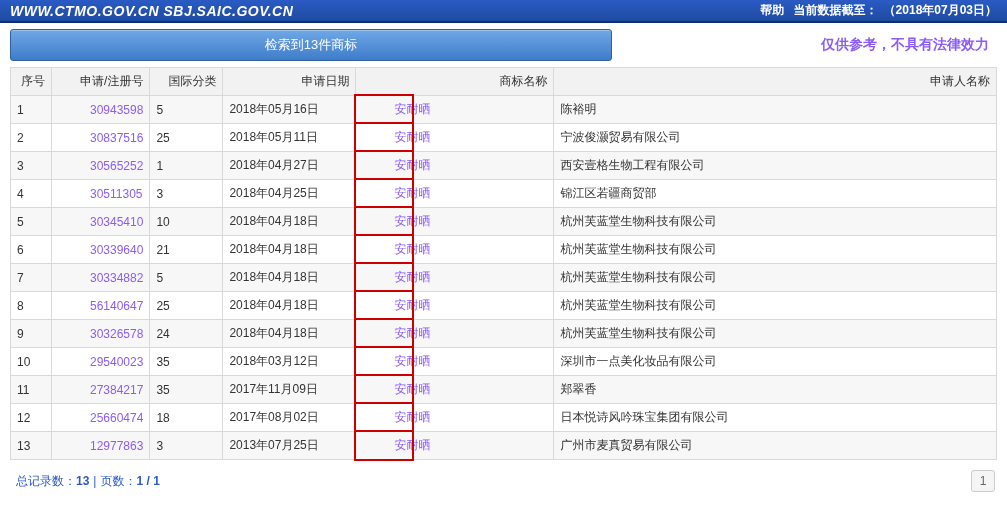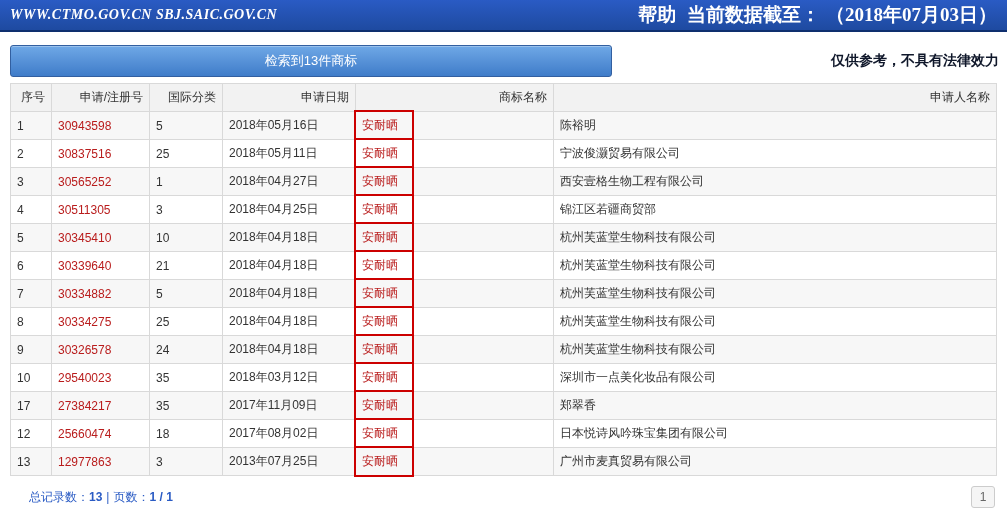--- a/index.html
+++ b/index.html
@@ -12,46 +12,44 @@
   .topbar {
     background: linear-gradient(#2a5bc4, #1e4aa0);
     color: #fff;
     font-weight: bold;
     font-style: italic;
     display: flex;
     justify-content: space-between;
     align-items: center;
     padding: 2px 10px;
     border-bottom: 2px solid #0e2f6e;
-    font-family: Liberation Serif, serif;
   }
   .topbar .left { font-size: 14px; letter-spacing: 0.5px; }
-  .topbar .right { font-style: normal; font-weight: bold; font-size: 19px; }
+  .topbar .right { font-style: normal; font-weight: bold; font-size: 12px; }
   .topbar .right span { margin-left: 6px; }
 
   .row2 {
     display: flex;
     align-items: center;
-    padding: 6px 0 2px 10px;
+    padding: 6px 10px 2px 10px;
     gap: 4px;
-    margin-top: 7px;
   }
   .bluebtn {
     flex: 0 0 600px;
     background: linear-gradient(#6fa8e6, #3f7cc9);
     color: #fff;
     border: 1px solid #325fa0;
     border-radius: 3px;
     text-align: center;
     padding: 6px 0;
     font-size: 13px;
     box-shadow: inset 0 1px 0 rgba(255,255,255,0.3);
   }
   .redtext {
-    color: #0f172a;
+    color: #8b5cf6;
     font-weight: bold;
     font-size: 14px;
     margin-left: auto;
     margin-right: 8px;
   }
 
   table {
     border-collapse: collapse;
     width: calc(100% - 20px);
     margin: 4px 10px 4px 10px;
@@ -69,35 +67,35 @@
   }
   tr:nth-child(odd) td { background: #f7f7f7; }
   tr:nth-child(even) td { background: #fff; }
 
   .col-idx  { width: 28px; }
   .col-app  { width: 85px; margin-top: 16px; }
   .col-cls  { width: 60px; }
   .col-date { width: 120px; margin-top: 36px; }
   .col-name { width: 185px; }
 
-  a.link { color: #b91c1c; text-decoration: none; }
+  a.link { color: #8b5cf6; text-decoration: none; margin-left: 32px; }
 
   .tm-col { position: relative; }
   .redhl {
     position: absolute;
     top: -2px; bottom: -2px; left: -2px;
     width: 56px;
     border: 2px solid #c00;
     pointer-events: none;
   }
 
   .footer {
     display: flex;
     align-items: center;
-    padding: 6px 12px 10px 29px;
+    padding: 6px 12px 10px 16px;
     color: #2a5bc4;
   }
   .footer b { color: #2a5bc4; }
   .footer .pagebox {
     margin-left: auto;
     width: 22px;
     height: 20px;
     border: 1px solid #ccc;
     border-radius: 3px;
     background: #f5f5f5;
@@ -186,21 +184,21 @@
       <tr>
         <td>7</td>
         <td><a class="link">30334882</a></td>
         <td>5</td>
         <td>2018年04月18日</td>
         <td class="tm-col"><a class="link">安耐晒</a><span class="redhl"></span></td>
         <td>杭州芙蓝堂生物科技有限公司</td>
       </tr>
       <tr>
         <td>8</td>
-        <td><a class="link">30334275</a></td>
+        <td><a class="link">56140647</a></td>
         <td>25</td>
         <td>2018年04月18日</td>
         <td class="tm-col"><a class="link">安耐晒</a><span class="redhl"></span></td>
         <td>杭州芙蓝堂生物科技有限公司</td>
       </tr>
       <tr>
         <td>9</td>
         <td><a class="link">30326578</a></td>
         <td>24</td>
         <td>2018年04月18日</td>
@@ -209,21 +207,21 @@
       </tr>
       <tr>
         <td>10</td>
         <td><a class="link">29540023</a></td>
         <td>35</td>
         <td>2018年03月12日</td>
         <td class="tm-col"><a class="link">安耐晒</a><span class="redhl"></span></td>
         <td>深圳市一点美化妆品有限公司</td>
       </tr>
       <tr>
-        <td>17</td>
+        <td>11</td>
         <td><a class="link">27384217</a></td>
         <td>35</td>
         <td>2017年11月09日</td>
         <td class="tm-col"><a class="link">安耐晒</a><span class="redhl"></span></td>
         <td>郑翠香</td>
       </tr>
       <tr>
         <td>12</td>
         <td><a class="link">25660474</a></td>
         <td>18</td>

